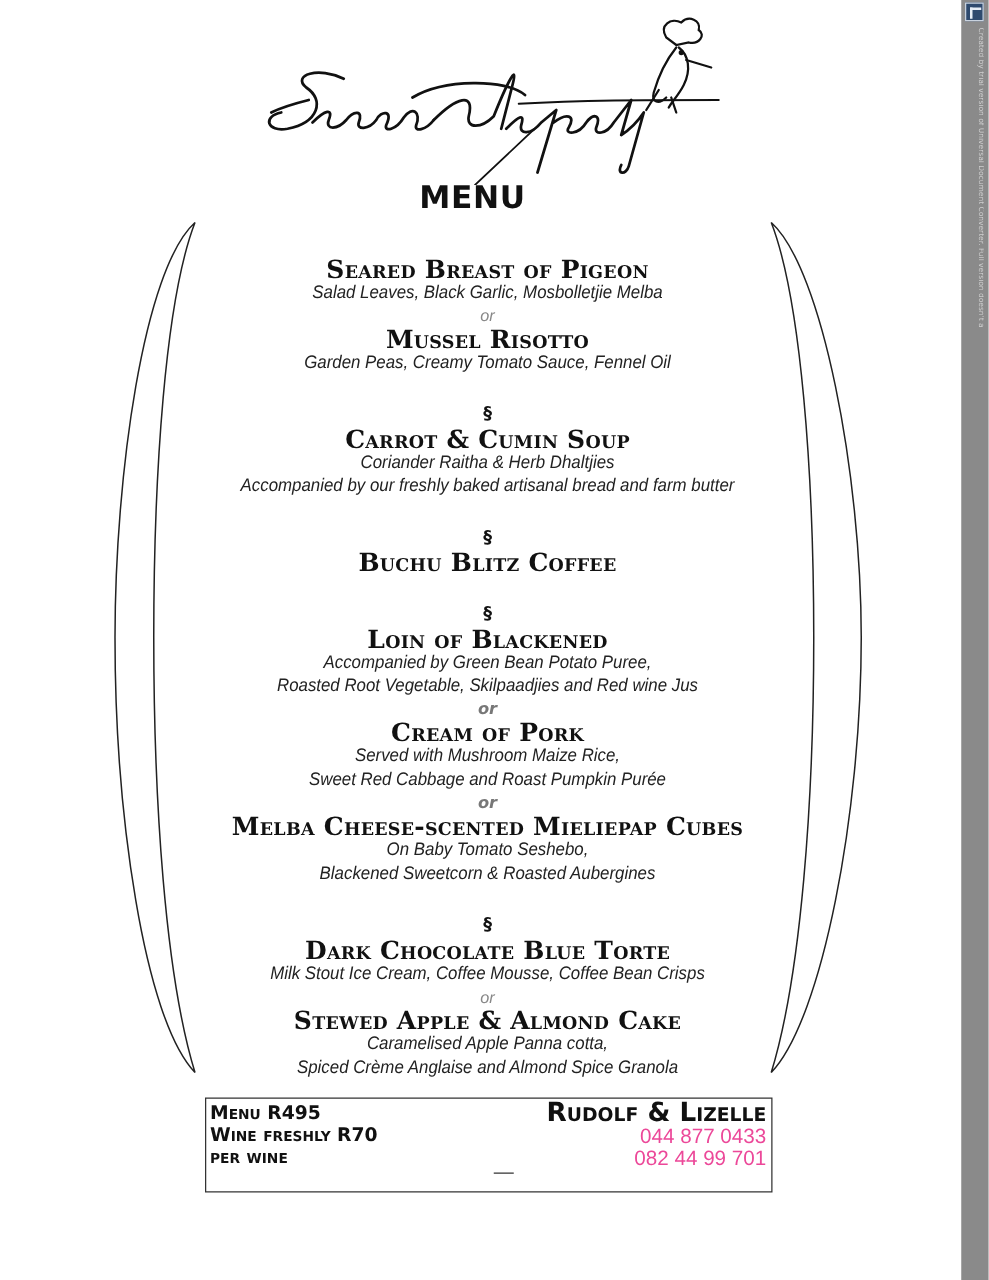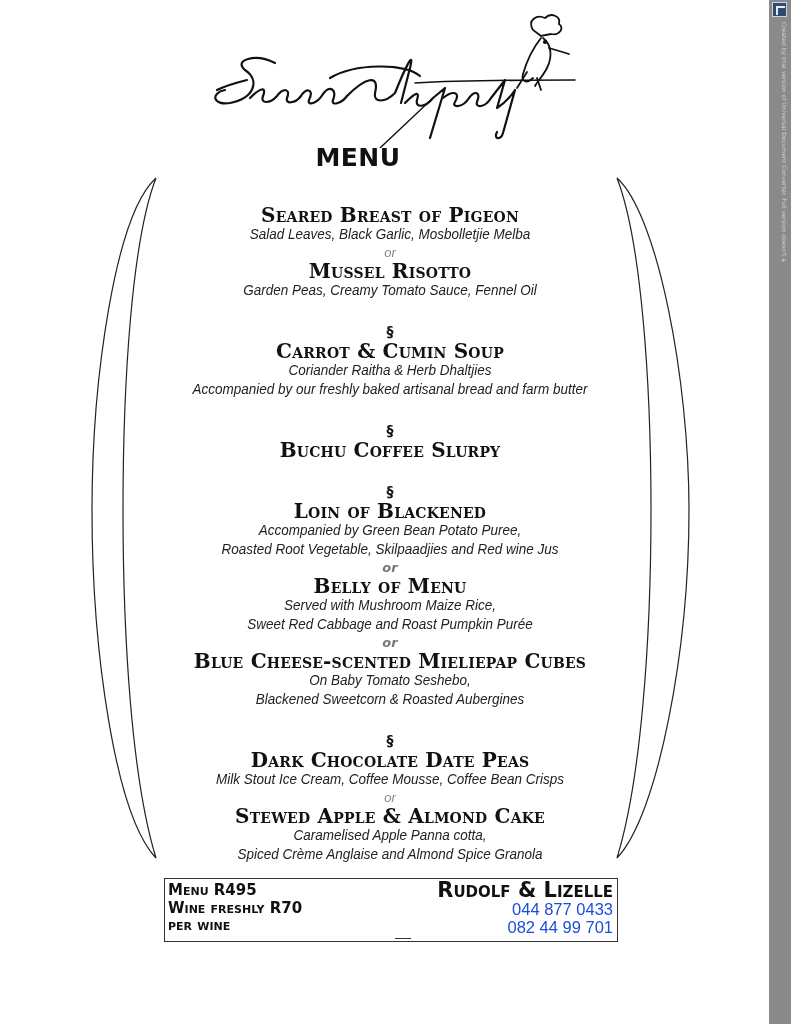--- a/index.html
+++ b/index.html
@@ -5,49 +5,49 @@
   html, body { margin: 0; padding: 0; }
   body {
     width: 791px; height: 1024px; position: relative; overflow: hidden;
     background: #ffffff; color: #111;
     font-family: "Liberation Sans", sans-serif;
   }
   .page { position: absolute; left: 0; top: 0; width: 769px; height: 1024px; background: #fff; }
   .logo { position: absolute; left: 205px; top: 8px; width: 375px; height: 140px; }
   .menu-title {
     position: absolute; left: 0; width: 716px; top: 143px; text-align: center;
-    font-family: "DejaVu Sans", sans-serif; font-weight: bold; font-size: 25px; letter-spacing: 0.5px;
+    font-family: "DejaVu Sans", sans-serif; font-weight: bold; font-size: 25px; letter-spacing: 0.5px; padding-left: 20px;
   }
   .brackets { position: absolute; left: 0; top: 0; width: 769px; height: 1024px; pointer-events: none; }
   .content {
     position: absolute; left: 150px; width: 480px; top: 205px; text-align: center;
   }
   .dish {
     font-family: "DejaVu Serif", serif; font-weight: bold; font-variant: small-caps;
     font-size: 20px; line-height: 20px; letter-spacing: 0.2px; color: #111;
   }
   .desc {
     font-family: "Liberation Sans", sans-serif; font-style: italic;
     font-size: 14.5px; line-height: 19px; color: #222; transform: scaleX(0.93);
   }
   .or-light { font-family: "Liberation Sans", sans-serif; font-style: italic; font-size: 13px; line-height: 17px; color: #888; }
   .or-bold { font-family: "DejaVu Sans", sans-serif; font-style: italic; font-weight: bold; font-size: 13px; line-height: 17px; color: #777; }
   .section-mark { font-family: "DejaVu Sans", sans-serif; font-weight: bold; font-size: 14px; line-height: 19px; margin-top: 22px; }
   .footer-box {
-    position: absolute; left: 164px; top: 878px; width: 454px; height: 64px;
+    position: absolute; left: 164px; top: 878px; width: 454px; height: 76px;
     border: 1px solid #333; box-sizing: border-box;
   }
   .footer-left { position: absolute; left: 3px; top: 3px; }
   .footer-right { position: absolute; right: 4px; top: 3px; text-align: right; }
   .fl-line {
     font-family: "DejaVu Sans", sans-serif; font-weight: bold; font-variant: small-caps;
     font-size: 15px; line-height: 17.5px; color: #111;
   }
   .fr-name { font-family: "DejaVu Sans", sans-serif; font-weight: bold; font-variant: small-caps; font-size: 21px; line-height: 17.5px; }
-  .fr-phone { font-family: "Liberation Sans", sans-serif; font-size: 16.5px; line-height: 18px; color: #1d4ed8; }
+  .fr-phone { font-family: "Liberation Sans", sans-serif; font-size: 16.5px; line-height: 18px; color: #ec4899; }
   .stray-line { position: absolute; left: 395px; top: 938px; width: 16px; height: 1px; background: #333; }
   .sidebar {
     position: absolute; left: 769px; top: 0; width: 22px; height: 1024px; background: #8a8a8a;
   }
   .sidebar-icon {
     position: absolute; left: 3px; top: 2px; width: 15px; height: 15px; background: #2e4a6e;
     border: 1px solid #c9d3df; box-sizing: border-box;
   }
   .sidebar-icon::after {
     content: ""; position: absolute; left: 3px; top: 3px; width: 7px; height: 7px;
@@ -113,41 +113,41 @@
 
     <div>
       <div class="section-mark">§</div>
       <div class="dish">Carrot &amp; Cumin Soup</div>
       <div class="desc">Coriander Raitha &amp; Herb Dhaltjies</div>
       <div class="desc">Accompanied by our freshly baked artisanal bread and farm butter</div>
     </div>
 
     <div>
       <div class="section-mark">§</div>
-      <div class="dish">Buchu Coffee Slurpy</div>
+      <div class="dish">Buchu Blitz Coffee</div>
     </div>
 
     <div>
       <div class="section-mark">§</div>
       <div class="dish">Loin of Blackened</div>
       <div class="desc">Accompanied by Green Bean Potato Puree,</div>
       <div class="desc">Roasted Root Vegetable, Skilpaadjies and Red wine Jus</div>
       <div class="or-bold">or</div>
-      <div class="dish">Belly of Menu</div>
+      <div class="dish">Cream of Pork</div>
       <div class="desc">Served with Mushroom Maize Rice,</div>
       <div class="desc">Sweet Red Cabbage and Roast Pumpkin Purée</div>
       <div class="or-bold">or</div>
-      <div class="dish">Blue Cheese-scented Mieliepap Cubes</div>
+      <div class="dish">Melba Cheese-scented Mieliepap Cubes</div>
       <div class="desc">On Baby Tomato Seshebo,</div>
       <div class="desc">Blackened Sweetcorn &amp; Roasted Aubergines</div>
     </div>
 
     <div>
       <div class="section-mark">§</div>
-      <div class="dish">Dark Chocolate Date Peas</div>
+      <div class="dish">Dark Chocolate Blue Torte</div>
       <div class="desc">Milk Stout Ice Cream, Coffee Mousse, Coffee Bean Crisps</div>
       <div class="or-light">or</div>
       <div class="dish">Stewed Apple &amp; Almond Cake</div>
       <div class="desc">Caramelised Apple Panna cotta,</div>
       <div class="desc">Spiced Crème Anglaise and Almond Spice Granola</div>
     </div>
   </div>
 
   <div class="footer-box">
     <div class="footer-left">

